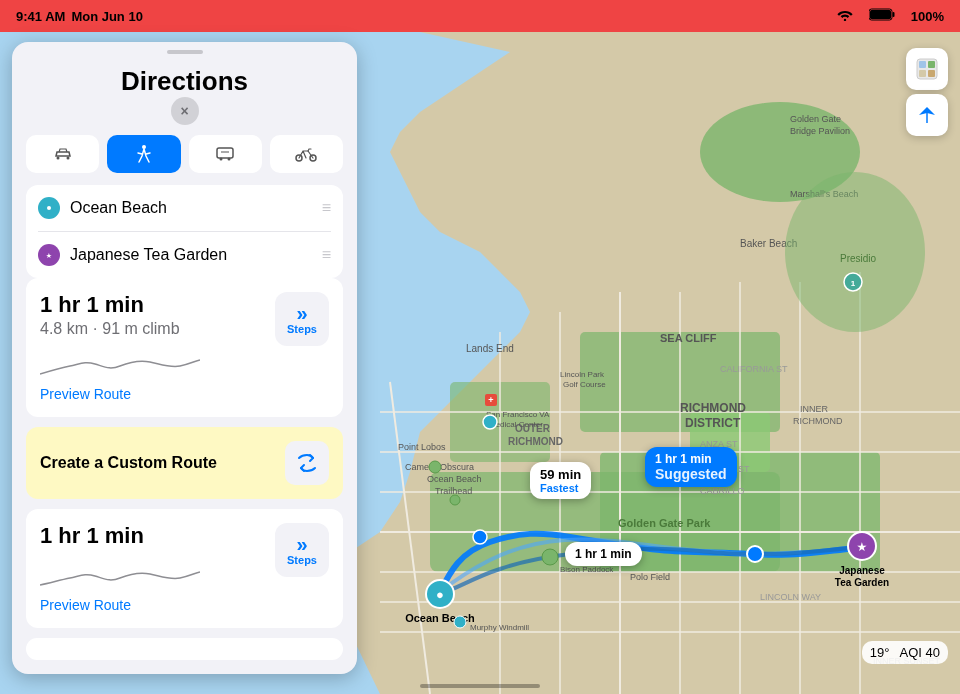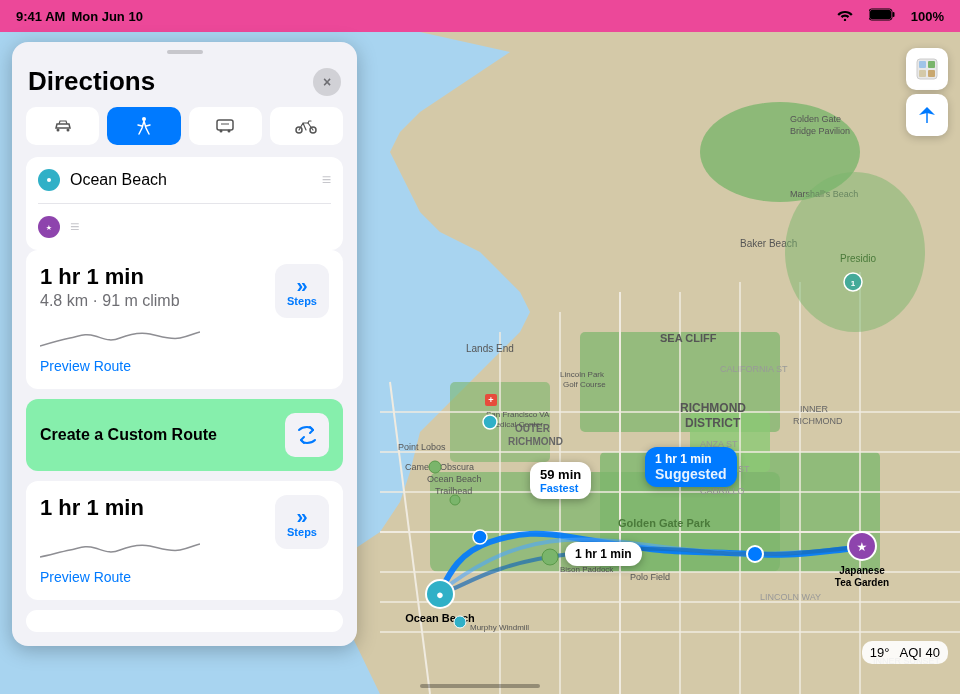--- a/index.html
+++ b/index.html
@@ -13,21 +13,21 @@
       position: relative;
     }
 
     
     .status-bar {
       position: absolute;
       top: 0;
       left: 0;
       right: 0;
       height: 32px;
-      background: #ec4899;
+      background: #ef4444;
       display: flex;
       align-items: center;
       justify-content: space-between;
       padding: 0 16px;
       z-index: 100;
       font-size: 13px;
       font-weight: 600;
     }
 
     .status-bar-left {
@@ -78,20 +78,21 @@
       background: #c7c7cc;
       border-radius: 2px;
       margin: 8px auto 4px;
     }
 
     .panel-header {
       display: flex;
       align-items: center;
       justify-content: space-between;
       padding: 8px 16px 10px;
+      flex-direction: column;
     }
 
     .panel-title {
       font-size: 26px;
       font-weight: 700;
       color: #000;
     }
 
     .close-btn {
       width: 28px;
@@ -266,21 +267,21 @@
       color: #007AFF;
       font-size: 14px;
       font-weight: 500;
       cursor: pointer;
       margin-top: 4px;
       display: inline-block;
     }
 
     
     .custom-route-card {
-      background: #86efac;
+      background: #fef9c3;
       border-radius: 12px;
       padding: 14px;
       margin-bottom: 10px;
       display: flex;
       align-items: center;
       gap: 16px;
     }
 
     .custom-route-info {
       flex: 1;
@@ -663,20 +664,21 @@
       <span class="waypoint-dots">≡</span>
     </div>
     <div style="height:1px; background:#e5e5ea; margin:0 12px;"></div>
     <div class="waypoint">
       <div class="waypoint-icon end">
         <svg width="12" height="12" viewBox="0 0 12 12">
           <circle cx="6" cy="6" r="5" fill="#8e44ad"></circle>
           <text x="6" y="9" text-anchor="middle" fill="#fff" font-size="7">★</text>
         </svg>
       </div>
+      <span class="waypoint-name">Japanese Tea Garden</span>
       <span class="waypoint-dots">≡</span>
     </div>
   </div>
 
 
   <div class="routes-container">
 
     <div class="route-card">
       <div class="route-time">1 hr 1 min</div>
       <div class="route-details">4.8 km · 91 m climb</div>

